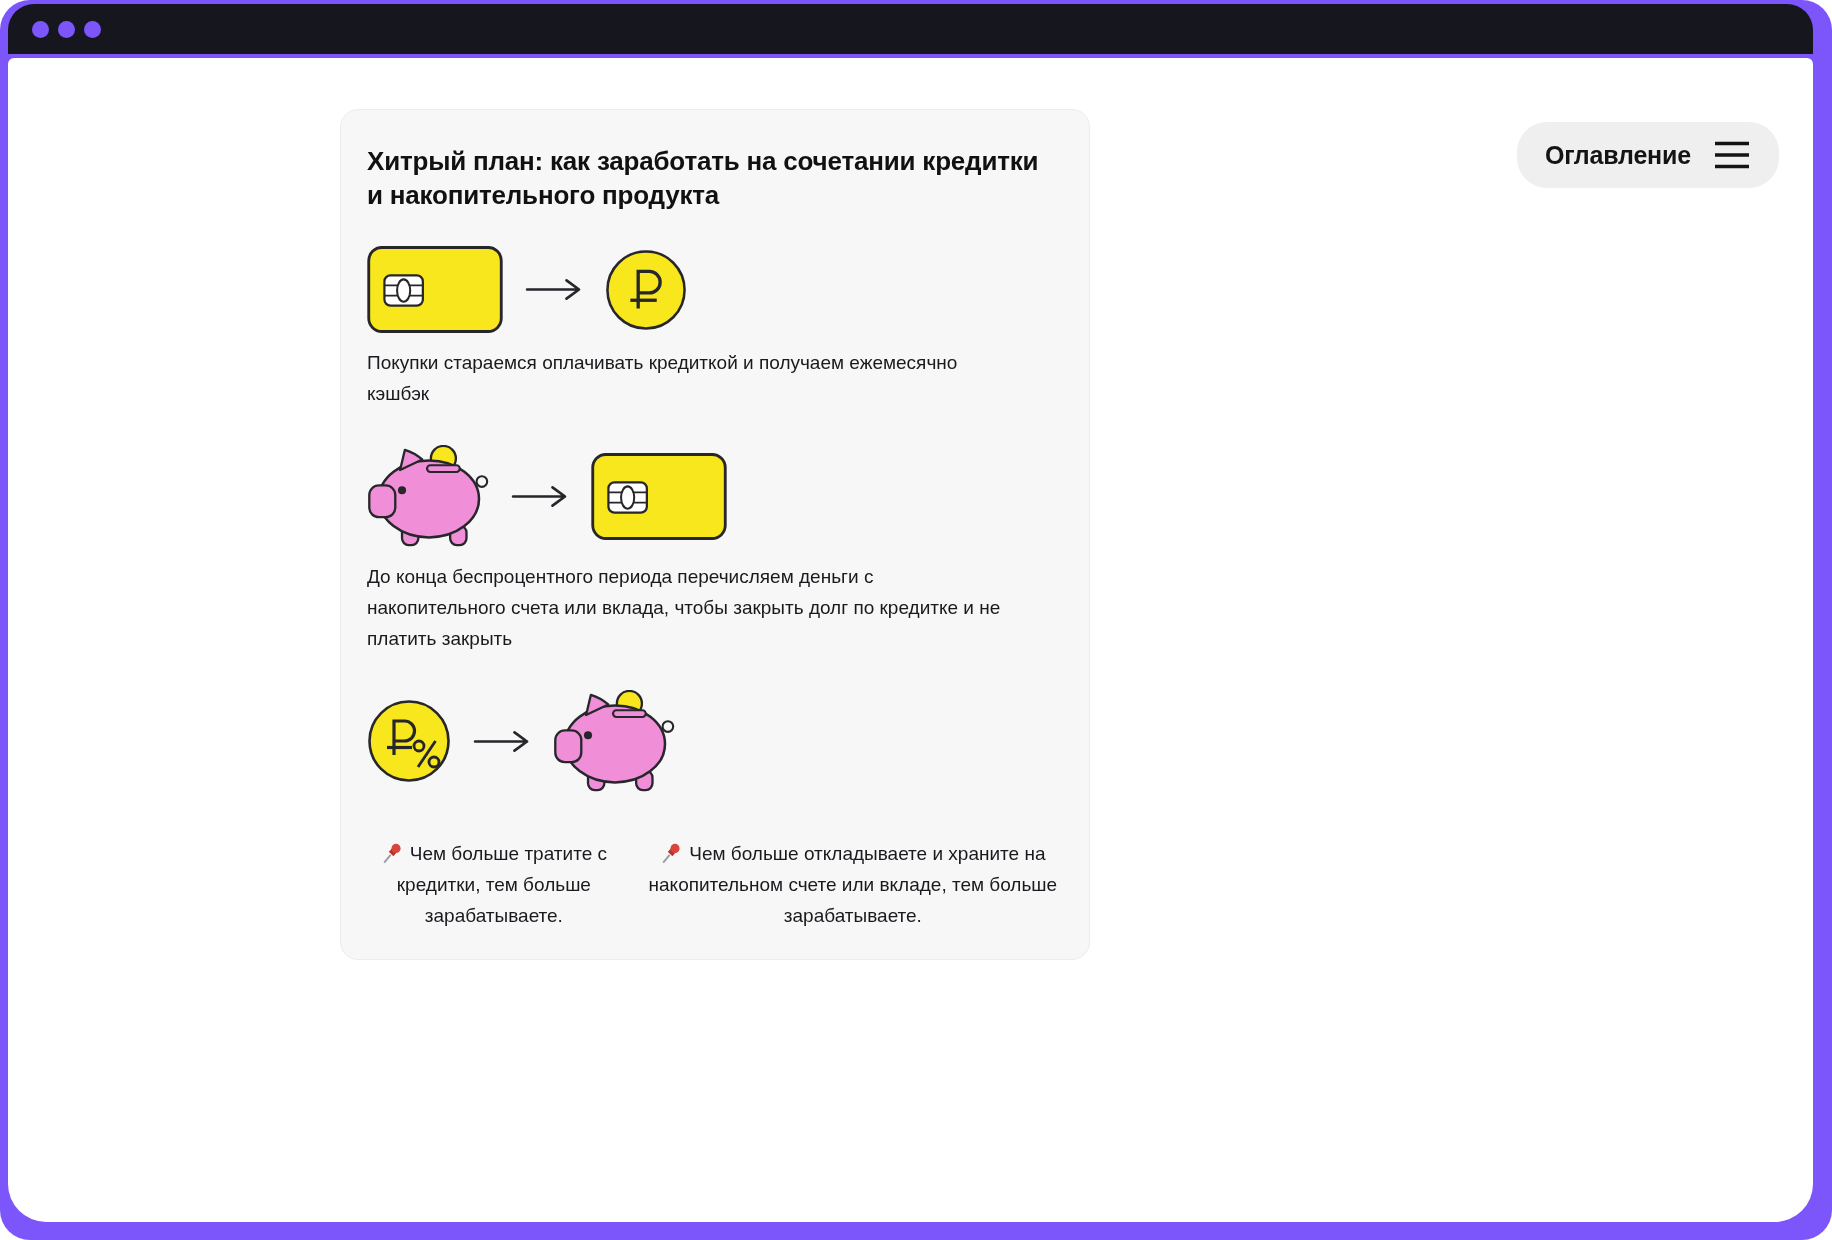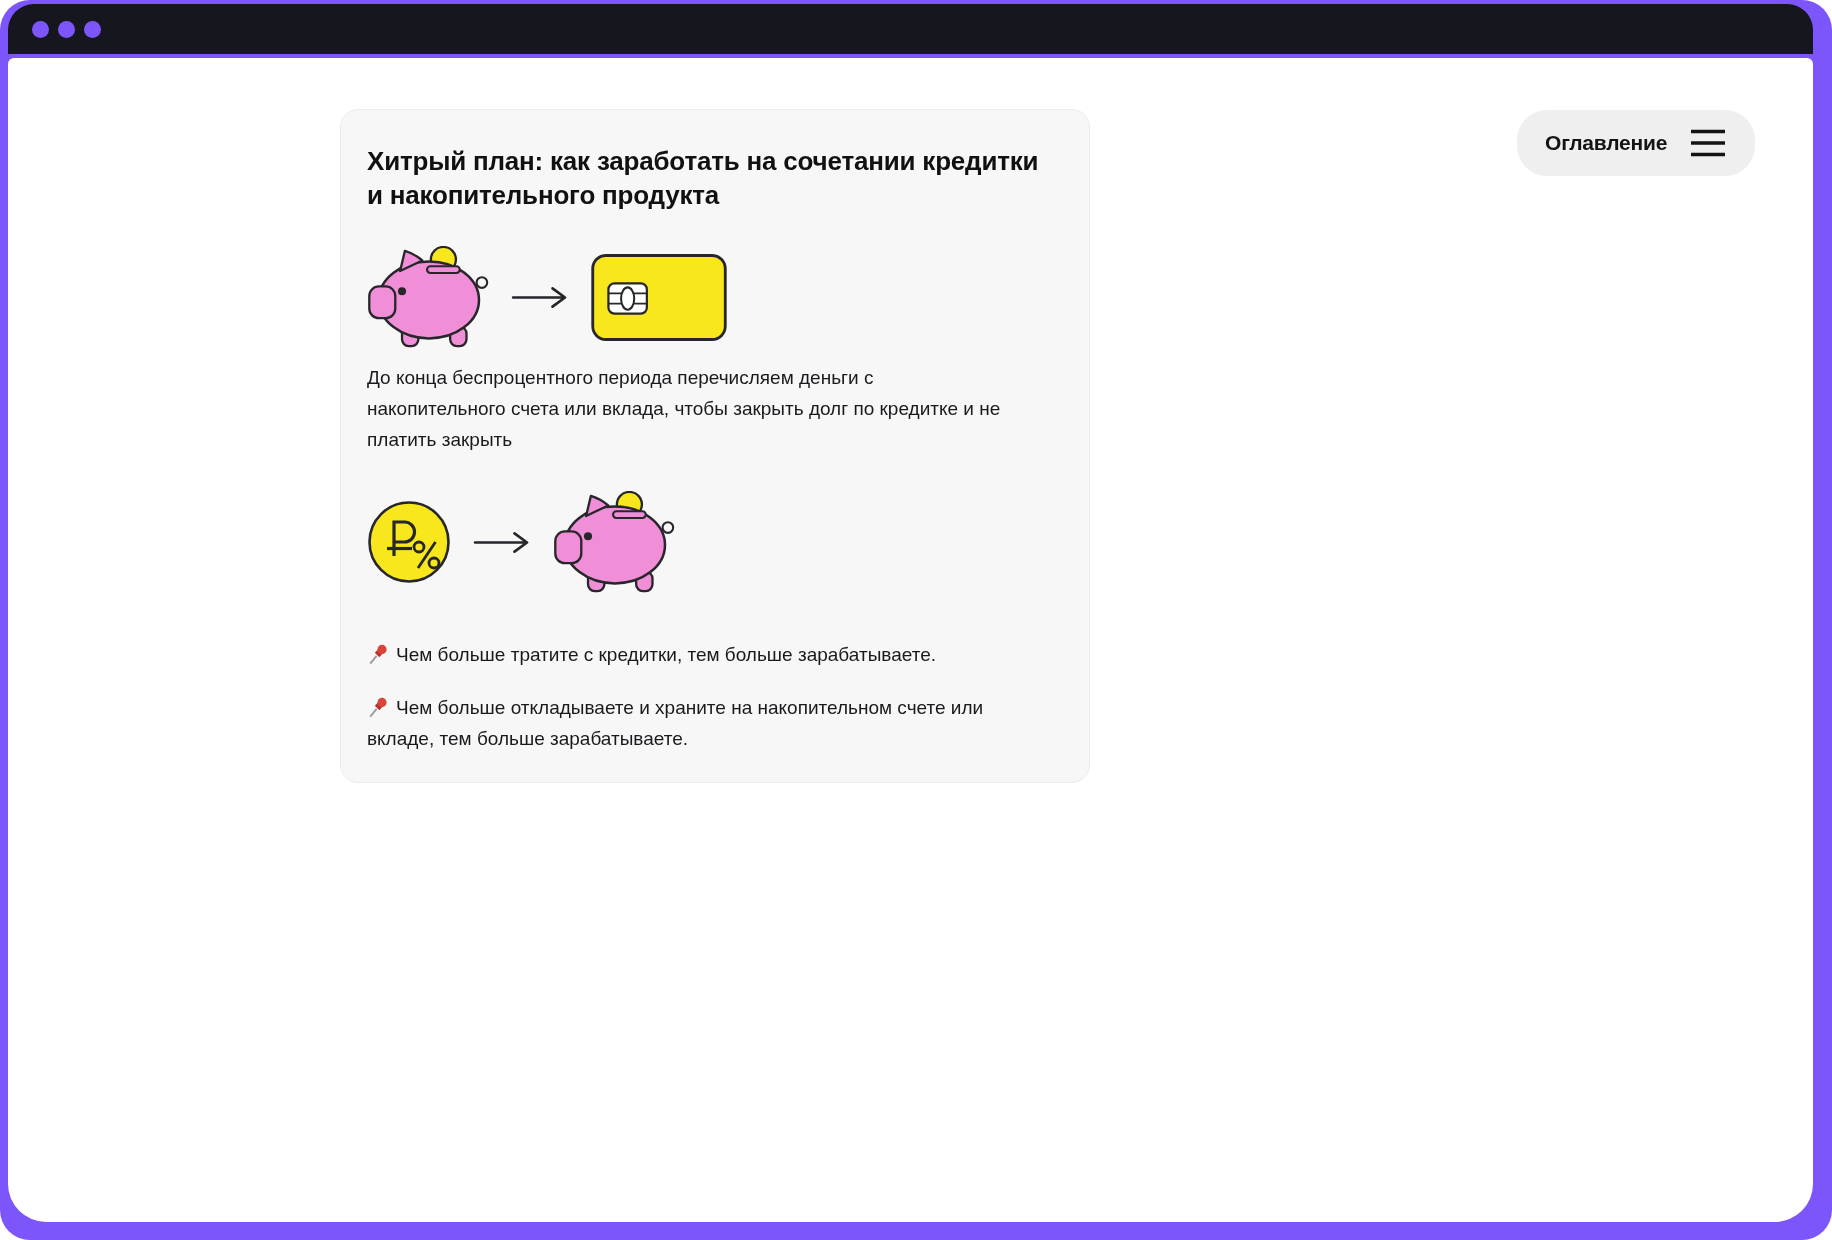--- a/index.html
+++ b/index.html
@@ -71,35 +71,35 @@
   .icon-pig{width:122px;height:102px;flex:0 0 auto;}
   .icon-card{width:136px;height:87px;flex:0 0 auto;}
   .icon-arrow{width:58px;height:25px;flex:0 0 auto;}
   .caption{
     margin:0 0 36px 0;
     font-size:19px;
     line-height:31px;
     max-width:645px;
     color:#1A1A1E;
   }
-  .notes{margin-top:46px;display:flex;flex-direction:column;gap:22px;}
+  .notes{margin-top:46px;display:flex;flex-direction:row;gap:22px;text-align:center;}
   .note{margin:0;font-size:19px;line-height:31px;max-width:680px;color:#1A1A1E;}
   .icon-pin{width:22px;height:22px;vertical-align:-4px;margin-right:7px;}
 
   .toc-button{
     position:absolute;
-    left:1509px;top:52px;
+    left:1509px;top:64px;
     height:66px;
     padding:0 28px;
     border:none;
     border-radius:30px;
     background:var(--button-bg);
     display:flex;align-items:center;gap:22px;
     font-family:inherit;
-    font-size:21px;font-weight:700;color:#141414;
+    font-size:25px;font-weight:700;color:#141414;
     letter-spacing:-0.2px;
     cursor:pointer;
   }
   .icon-menu{width:38px;height:30px;display:block;}
 </style>
 </head>
 <body>
 
 <svg width="0" height="0" style="position:absolute" aria-hidden="true">
   <defs>
@@ -153,20 +153,34 @@
     <span class="dot"></span>
     <span class="dot"></span>
   </div>
 
   <div class="content">
 
     <div class="article-card">
       <h1 class="article-title">Хитрый план: как заработать на сочетании кредитки и накопительного продукта</h1>
 
 
+      <section class="step">
+        <div class="step-icons">
+          <svg class="icon-card">
+              <use href="#i-card"></use>
+            </svg>
+          <svg class="icon-arrow">
+              <use href="#i-arrow"></use>
+            </svg>
+          <svg class="icon-coin">
+              <use href="#i-coin"></use>
+            </svg>
+        </div>
+        <p class="caption">Покупки стараемся оплачивать кредиткой и получаем ежемесячно кэшбэк</p>
+      </section>
 
       <section class="step">
         <div class="step-icons">
           <svg class="icon-pig">
               <use href="#i-pig"></use>
             </svg>
           <svg class="icon-arrow">
               <use href="#i-arrow"></use>
             </svg>
           <svg class="icon-card">

